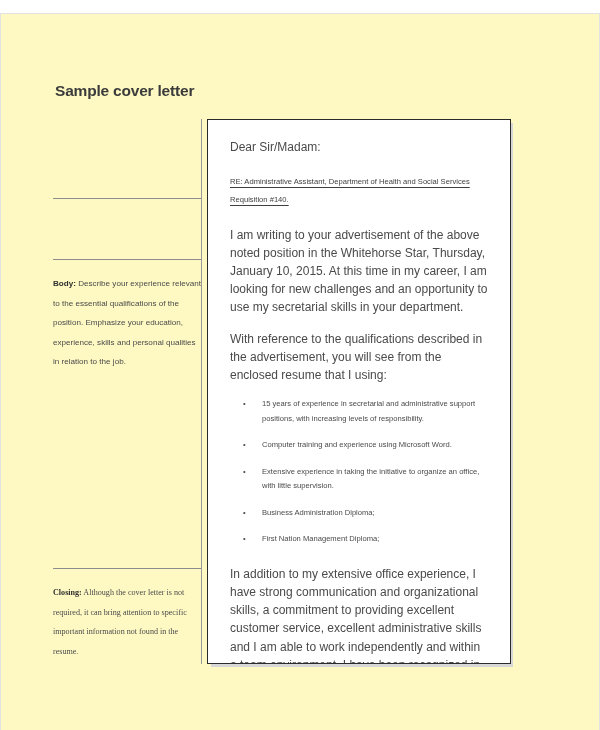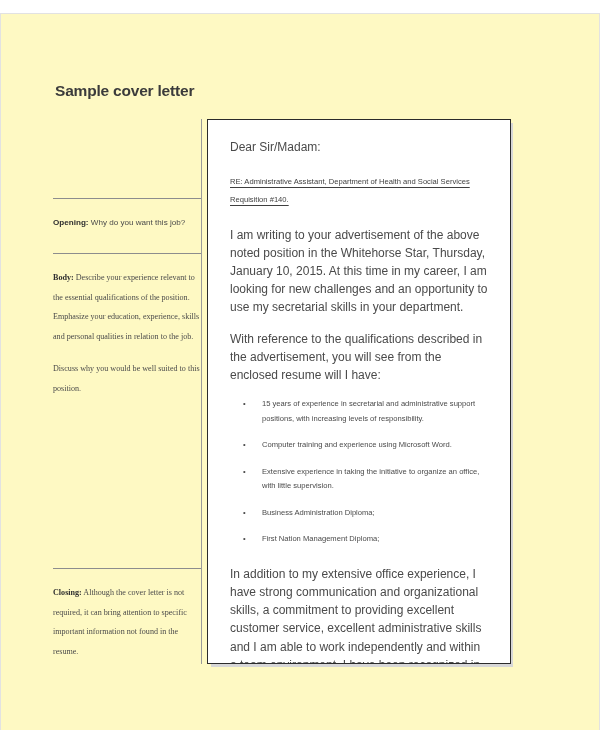--- a/index.html
+++ b/index.html
@@ -59,21 +59,21 @@
     color: #4a4a4a;
   }
   .note-text + .note-text {
     margin-top: 13px;
   }
   .note-label {
     font-weight: bold;
     color: #2f2f2f;
   }
   .note-opening { top: 79px; }
-  .note-body    { top: 134px; font-family: Liberation Serif, serif; }
+  .note-body    { top: 140px; }
   .note-closing { top: 449px; font-family: Liberation Serif, serif; }
 
   
   .column-divider {
     position: absolute;
     left: 200px;
     top: 105px;
     width: 1px;
     height: 545px;
     background: #9a9a9a;
@@ -148,27 +148,25 @@
 <body>
 
 <div class="page">
 
   <div class="page-title">Sample cover letter</div>
 
   <div class="notes">
 
     <div class="note-block note-opening">
       <div class="note-rule"></div>
-      <div class="note-text"><span class="note-label">Opening:</span><span> Why do you want this job?</span></div>
     </div>
 
     <div class="note-block note-body">
       <div class="note-rule"></div>
       <div class="note-text"><span class="note-label">Body:</span><span> Describe your experience relevant to the essential qualifications of the position. Emphasize your education, experience, skills and personal qualities in relation to the job.</span></div>
-      <div class="note-text">Discuss why you would be well suited to this position.</div>
     </div>
 
     <div class="note-block note-closing">
       <div class="note-rule"></div>
       <div class="note-text"><span class="note-label">Closing:</span><span> Although the cover letter is not required, it can bring attention to specific important information not found in the resume.</span></div>
     </div>
 
   </div>
 
   <div class="column-divider"></div>
@@ -177,21 +175,21 @@
 
   <div class="letter">
     <div class="letter-inner">
 
       <p class="l-p l-salutation">Dear Sir/Madam:</p>
 
       <p class="l-re"><span>RE: Administrative Assistant, Department of Health and Social Services Requisition #140.</span></p>
 
       <p class="l-p">I am writing to your advertisement of the above noted position in the Whitehorse Star, Thursday, January 10, 2015. At this time in my career, I am looking for new challenges and an opportunity to use my secretarial skills in your department.</p>
 
-      <p class="l-p">With reference to the qualifications described in the advertisement, you will see from the enclosed resume will I have:</p>
+      <p class="l-p">With reference to the qualifications described in the advertisement, you will see from the enclosed resume that I using:</p>
 
       <ul class="l-bullets">
         <li><span class="bullet-dot">•</span><span>15 years of experience in secretarial and administrative support positions, with increasing levels of responsibility.</span></li>
         <li><span class="bullet-dot">•</span><span>Computer training and experience using Microsoft Word.</span></li>
         <li><span class="bullet-dot">•</span><span>Extensive experience in taking the initiative to organize an office, with little supervision.</span></li>
         <li><span class="bullet-dot">•</span><span>Business Administration Diploma;</span></li>
         <li><span class="bullet-dot">•</span><span>First Nation Management Diploma;</span></li>
       </ul>
 
       <div class="l-gap-after-list"></div>

